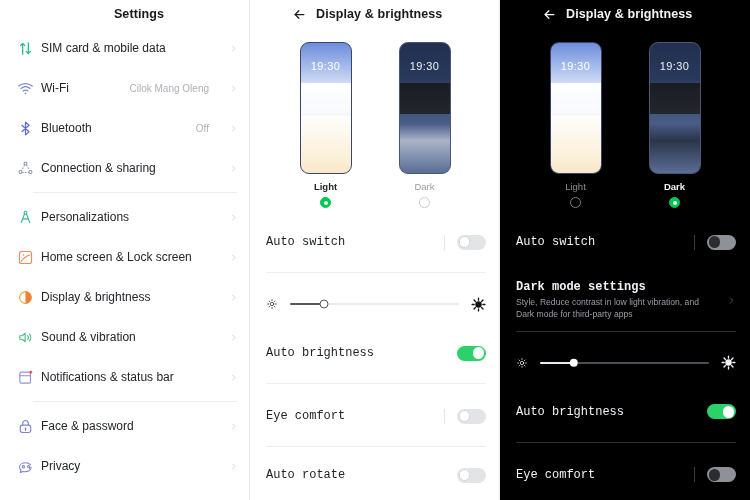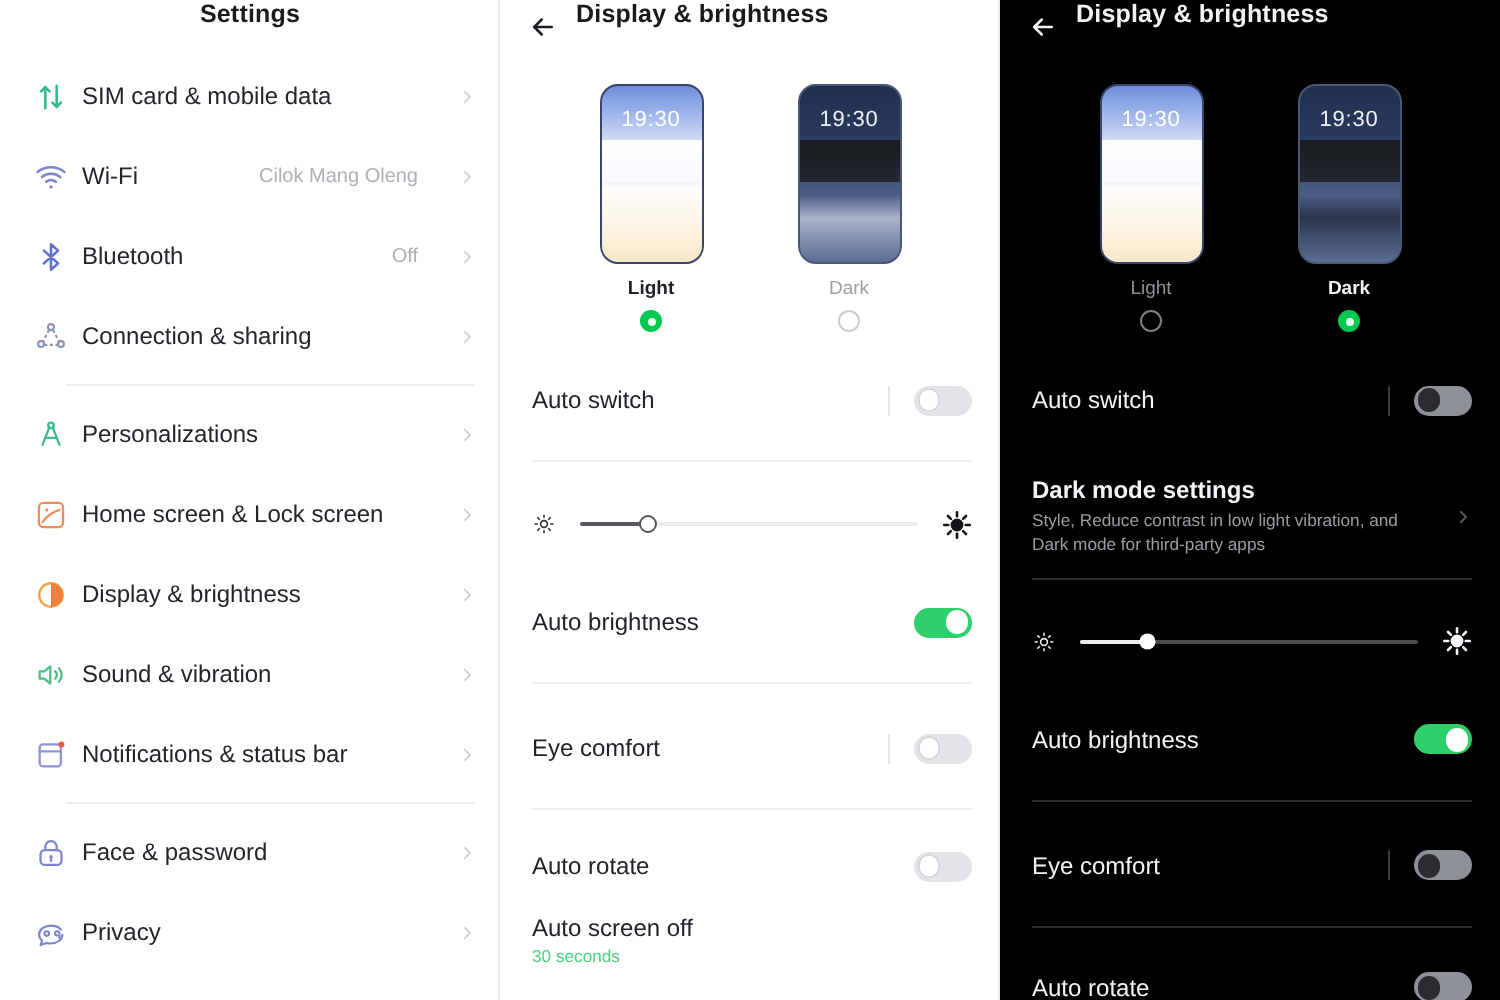--- a/index.html
+++ b/index.html
@@ -8,42 +8,42 @@
     font-family:"Liberation Sans", sans-serif;
     background:#ffffff;
     -webkit-font-smoothing:antialiased;
   }
   .screen{width:750px;height:500px;display:flex;position:relative;}
   .panel{width:250px;height:500px;position:relative;overflow:hidden;box-sizing:border-box;}
   .panel-light{background:#ffffff;}
   .panel-dark{background:#000000;}
 
   
-  .hdr{height:28px;display:flex;position:relative;}
+  .hdr{height:28px;display:flex;align-items:center;position:relative;padding-left:28px;}
   .hdr-center{justify-content:center;}
   .hdr-title{font-size:12.5px;font-weight:bold;color:#1a1a1a;letter-spacing:.1px;}
   .panel-dark .hdr-title{color:#f2f2f2;}
   .back-ico{width:26px;height:26px;margin-left:8px;display:flex;align-items:center;justify-content:center;}
   .back-ico svg{display:block;}
   .hdr-title-left{margin-left:4px;}
 
   
   .srow{height:40px;display:flex;align-items:center;padding:0 12px 0 13px;box-sizing:border-box;position:relative;}
   .sicon{width:24px;height:24px;flex:0 0 24px;display:flex;align-items:center;justify-content:center;}
   .slabel{font-size:12px;color:#22252a;margin-left:4px;flex:1;white-space:nowrap;}
   .svalue{font-size:10px;color:#adb0b5;margin-right:20px;white-space:nowrap;}
   .chev{width:9px;height:9px;flex:0 0 9px;opacity:.45;}
   .chev svg{display:block;}
   .sdivider{height:1px;background:#ededef;margin:4px 13px 4px 33px;}
 
   
   .previews{display:flex;justify-content:space-around;padding:14px 26px 0 26px;box-sizing:border-box;}
   .prev-col{display:flex;flex-direction:column;align-items:center;width:70px;}
   .phone{
-    width:52px;height:90px;border-radius:9px;box-sizing:border-box;
+    width:52px;height:132px;border-radius:9px;box-sizing:border-box;
     position:relative;overflow:hidden;
   }
   .phone-light{
     border:1.4px solid #39456b;
     background:linear-gradient(180deg,#6e8ddb 0%,#9fb6ea 16%,#cdd9f3 30%,#ffffff 33%,#ffffff 55%,#fdf8ee 70%,#fbf0d8 88%,#f7e8c9 100%);
   }
   .phone-light .band{
     position:absolute;left:0;right:0;top:31%;height:24%;
     background:linear-gradient(180deg,#ffffff 0%,#f7f9fe 100%);
     box-shadow:0 1px 2px rgba(80,90,120,.10);
@@ -69,21 +69,21 @@
   .name-off-dark{color:#8d9096;}
   .radio{width:11px;height:11px;border-radius:50%;margin-top:5px;box-sizing:border-box;
          display:flex;align-items:center;justify-content:center;}
   .radio-on{background:#00c853;border:1px solid #00c853;}
   .radio-on i{width:4px;height:4px;border-radius:50%;background:#eafff0;display:block;}
   .radio-off-light{border:1.2px solid #c9ccd1;background:transparent;}
   .radio-off-dark{border:1.2px solid #7d8087;background:transparent;}
 
   
   .trow{display:flex;align-items:center;padding:0 14px 0 16px;box-sizing:border-box;min-height:40px;}
-  .tlabel{font-size:12px;color:#20242a;flex:1;}
+  .tlabel{font-size:12px;color:#20242a;flex:1;font-family:Liberation Mono, monospace;}
   .panel-dark .tlabel{color:#f1f3f6;}
   .tsub{font-size:8.6px;color:#8c9096;line-height:1.45;margin-top:2px;}
   .panel-dark .tsub{color:#9a9ea4;}
   .tcol{flex:1;}
   .tsep{width:1px;height:15px;background:#e3e5e8;margin-right:12px;}
   .panel-dark .tsep{background:#3a3c40;}
 
   
   .tog{width:29px;height:15px;border-radius:8px;position:relative;flex:0 0 29px;}
   .tog i{position:absolute;top:1.6px;width:11.6px;height:11.6px;border-radius:50%;display:block;}

